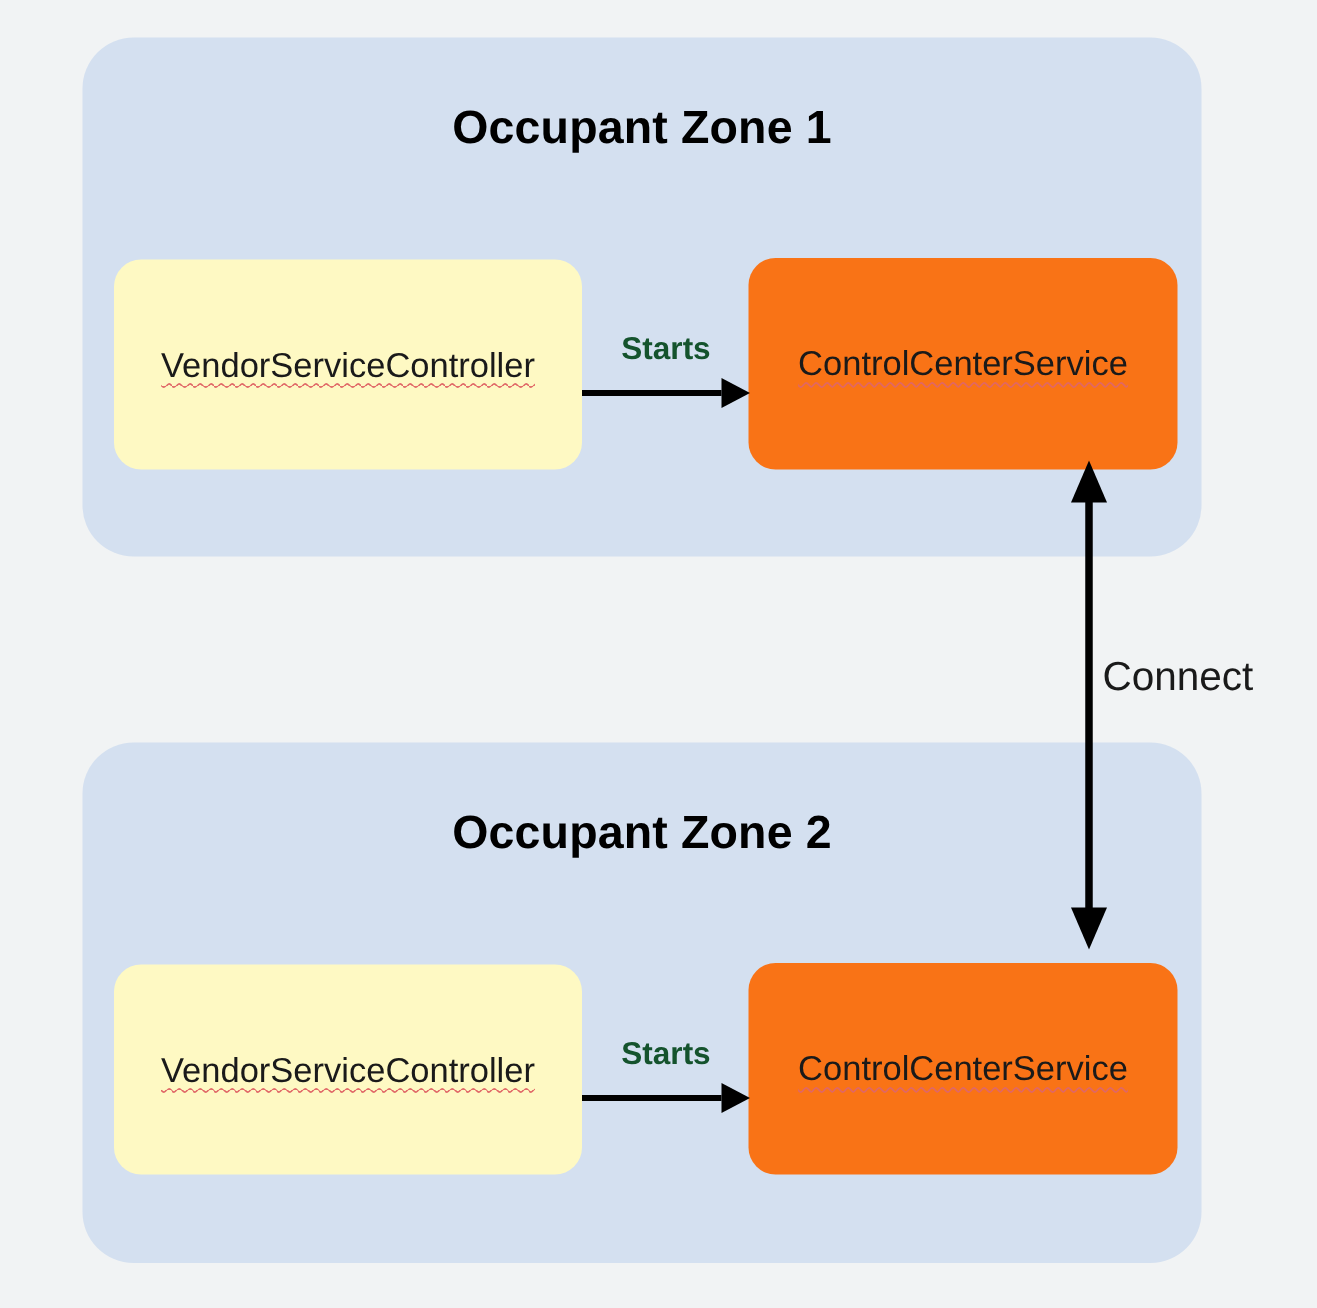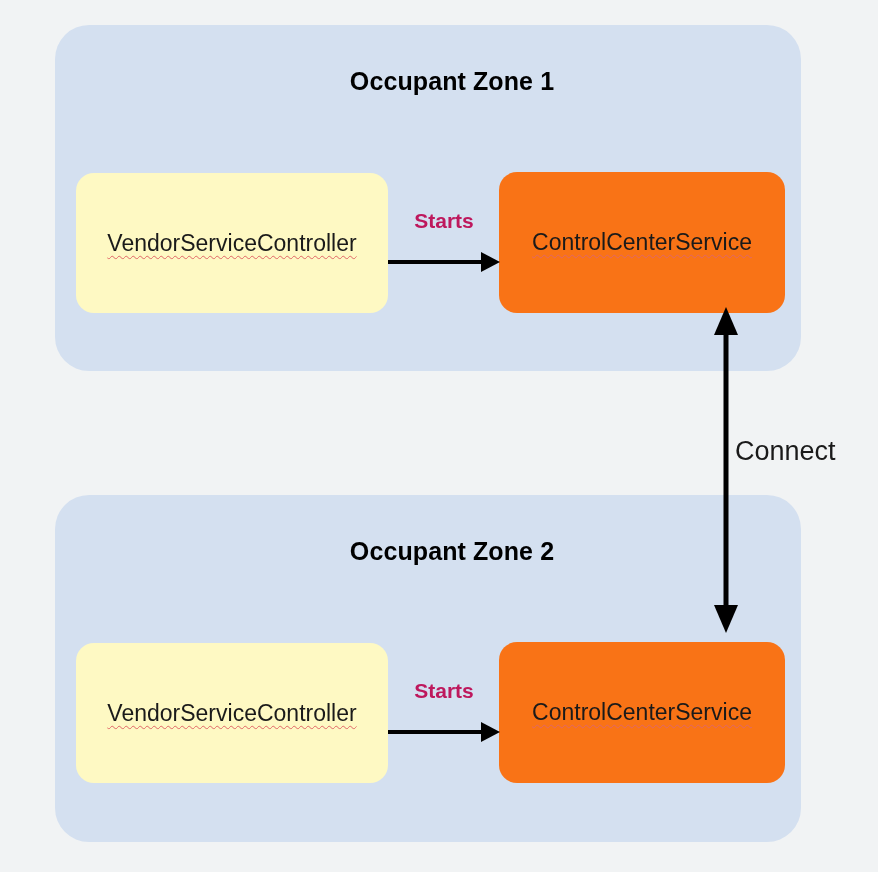--- a/index.html
+++ b/index.html
@@ -28,25 +28,24 @@
   }
   #zone-1 { left: 55px; top: 25px;  width: 746px; height: 346px; }
   #zone-2 { left: 55px; top: 495px; width: 746px; height: 347px; }
 
   .zone-title {
     position: absolute;
     top: 42px;
     left: 0;
     width: 100%;
     text-align: center;
-    font-size: 25px;
+    font-size: 31px;
     font-weight: bold;
     color: #000000;
     letter-spacing: 0.1px;
-    padding-left: 24px;
   }
 
   
   .node {
     position: absolute;
     border-radius: 18px;
     display: flex;
     align-items: center;
     justify-content: center;
     box-sizing: border-box;
@@ -82,26 +81,26 @@
   .starts-arrow {
     position: absolute;
     left: 333px;
     top: 184px;
     width: 112px;
     height: 72px;
   }
   .starts-label {
     position: absolute;
     left: 0;
-    top: 0;
+    top: 12px;
     width: 112px;
     text-align: center;
     font-size: 21px;
     font-weight: bold;
-    color: #be185d;
+    color: #14532d;
   }
 
   
   #connect-arrow {
     position: absolute;
     left: 688px;
     top: 305px;
     width: 76px;
     height: 330px;
   }

